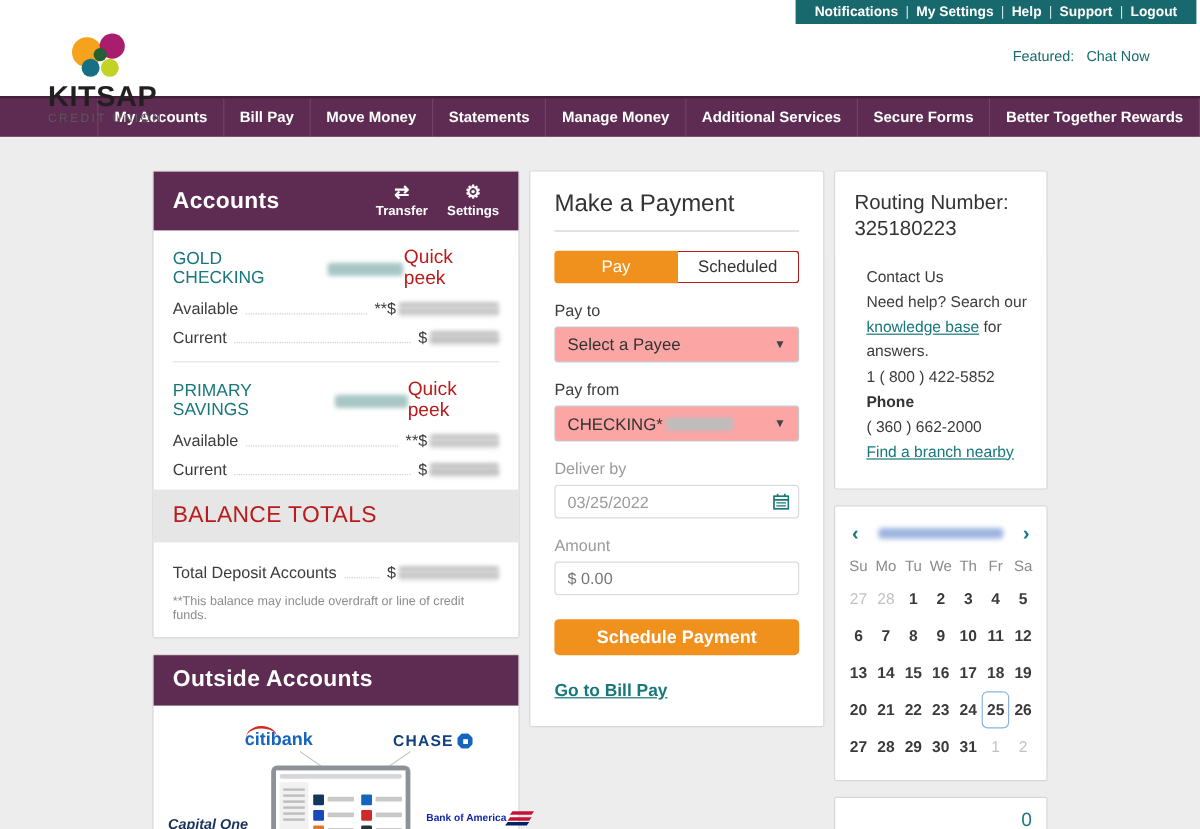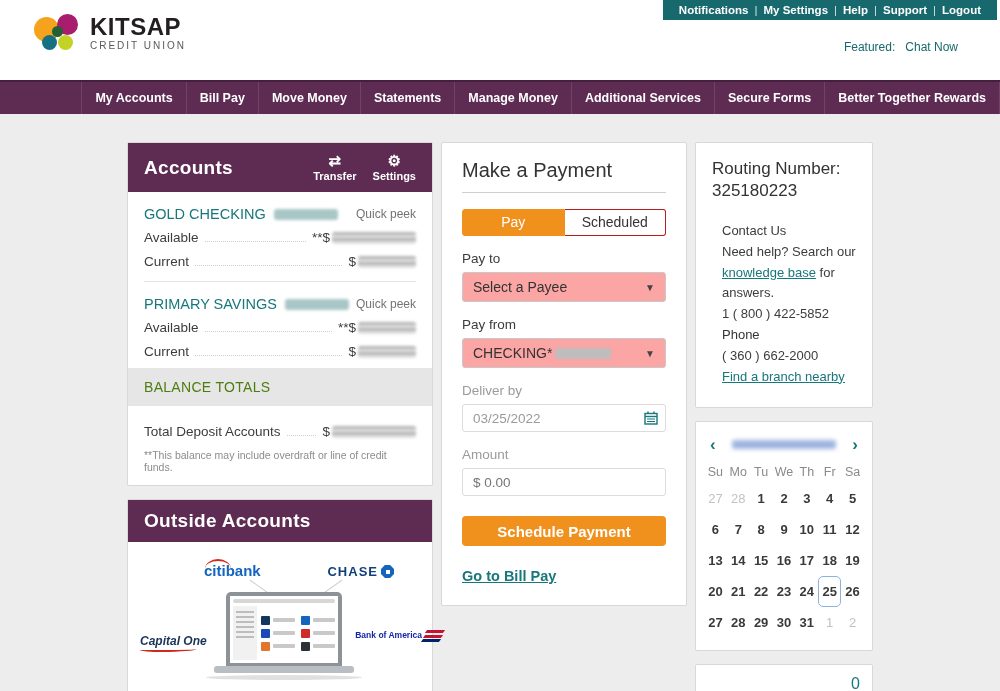--- a/index.html
+++ b/index.html
@@ -4,21 +4,21 @@
 <style>
   * { margin:0; padding:0; box-sizing:border-box; }
   body { width:1000px; height:691px; overflow:hidden; font-family:"Liberation Sans", sans-serif; background:#ededed; }
   .page { width:1000px; height:691px; overflow:hidden; position:relative; background:#ededed; }
 
   
   .site-header { position:relative; height:80px; background:#ffffff; }
   .topbar { position:absolute; top:0; right:3px; background:#17696d; color:#fff; padding:4px 12px; font-size:11.5px; font-weight:bold; }
   .tb-item { color:#fff; text-decoration:none; cursor:pointer; margin:0 4px; }
   .tb-sep { color:#cfe2e2; margin:0 2px; font-weight:normal; }
-  .brand { position:absolute; left:34px; top:11px; display:flex; align-items:center; }
+  .brand { position:absolute; left:34px; top:25px; display:flex; align-items:center;flex-direction:column; }
   .logo-circles { position:relative; width:50px; height:44px; }
   .lc { position:absolute; border-radius:50%; }
   .lc-orange { width:25px; height:25px; background:#f5a21d; left:0; top:6px; }
   .lc-magenta { width:21px; height:21px; background:#a81d6e; left:23px; top:3px; }
   .lc-green { width:11px; height:11px; background:#236033; left:18px; top:15px; }
   .lc-teal { width:15px; height:15px; background:#157083; left:8px; top:24px; }
   .lc-lime { width:15px; height:15px; background:#c2d326; left:24px; top:24px; }
   .brand-text { margin-left:6px; }
   .brand-name { font-size:24px; font-weight:800; color:#231f20; letter-spacing:0.5px; line-height:24px; }
   .brand-sub { font-size:10px; color:#58595b; letter-spacing:2px; margin-top:1px; }
@@ -41,30 +41,30 @@
   .panel-head { background:#5e2b52; color:#fff; padding:10px 16px; display:flex; align-items:center; justify-content:space-between; }
   .panel-head h2 { font-size:19px; font-weight:bold; letter-spacing:0.3px; }
 
   
   .head-actions { display:flex; gap:16px; }
   .head-action { background:none; border:none; color:#fff; font-family:inherit; font-size:11px; font-weight:bold; text-align:center; cursor:pointer; }
   .head-action .ic { display:block; font-size:15px; line-height:15px; margin:0 auto 2px; }
   .accounts-body { padding:14px 16px 12px; }
   .acct-head { display:flex; align-items:center; margin-bottom:8px; }
   .acct-name { color:#17777b; font-size:14.5px; cursor:pointer; }
-  .quick-peek { margin-left:auto; color:#737373; font-size:12px; cursor:pointer; text-decoration:none; }
+  .quick-peek { margin-left:auto; color:#b91c1c; font-size:16px; cursor:pointer; text-decoration:none; }
   .acct-row { display:flex; align-items:flex-end; margin-bottom:9px; font-size:13.5px; color:#3c3c3c; }
   .leader { flex:1; border-bottom:1px dotted #cfcfcf; margin:0 6px 3px; }
   .row-value { white-space:nowrap; }
   .acct-divider { border-top:1px solid #e3e3e3; margin:12px 0 14px; }
   .redact { display:inline-block; vertical-align:middle; border-radius:3px; filter:blur(1.6px); }
   .redact-acctnum { width:64px; height:11px; background:#a9c6c6; margin-left:8px; }
   .redact-amount { width:84px; height:12px; background:repeating-linear-gradient(180deg,#b5b5b5 0 3px,#e0e0e0 3px 6px); margin-left:2px; }
   .redact-amount.sm { width:58px; }
-  .balance-band { background:#e6e6e6; margin:2px -16px 0; padding:11px 16px; font-size:14px; color:#4d7c0f; letter-spacing:0.3px; }
+  .balance-band { background:#e6e6e6; margin:2px -16px 0; padding:11px 16px; font-size:19px; color:#b91c1c; letter-spacing:0.3px; }
   .total-row { display:flex; align-items:flex-end; margin:18px 0 10px; font-size:13.5px; color:#3c3c3c; }
   .footnote { font-size:10.5px; color:#8c8c8c; margin-top:10px; }
 
   
   .outside-body { padding:14px 10px 16px; }
   .illustration { position:relative; height:158px; }
   .il-label { position:absolute; font-weight:bold; cursor:default; }
   .il-citibank { left:66px; top:6px; font-size:15px; color:#1565c0; }
   .il-citibank .arc { position:absolute; left:1px; top:-3px; width:26px; height:10px; border-top:2.5px solid #d9261c; border-radius:50%/100% 100% 0 0; }
   .il-chase { right:28px; top:8px; font-size:13px; color:#11407c; letter-spacing:1px; display:flex; align-items:center; gap:3px; }
@@ -122,21 +122,21 @@
   .submit-btn { width:100%; height:30px; margin-top:20px; background:#f0911e; border:none; border-radius:4px; color:#fff; font-size:15px; font-weight:bold; font-family:inherit; cursor:pointer; }
   .billpay-link { display:inline-block; margin-top:22px; color:#17777b; font-size:14.5px; font-weight:bold; text-decoration:underline; cursor:pointer; }
 
   
   .routing-info { padding:16px 16px 20px; }
   .ri-label { font-size:17px; color:#333; }
   .ri-value { font-size:17px; color:#333; margin-top:2px; }
   .contact { margin:20px 0 0 10px; font-size:13px; color:#3c3c3c; line-height:1.6; }
   .contact a { color:#17777b; text-decoration:underline; cursor:pointer; }
   .c-toll { color:#777; font-weight:bold; }
-  .c-phone { color:#333; font-weight:normal; }
+  .c-phone { color:#333; font-weight:bold; }
 
   
   .calendar { padding:10px 8px 12px; }
   .cal-header { display:flex; align-items:center; padding:4px 6px 2px; }
   .cal-chev { color:#17777b; font-size:17px; font-weight:bold; cursor:pointer; line-height:1; background:none; border:none; font-family:inherit; }
   .redact-month { flex:none; width:104px; height:9px; background:#9db4e0; margin:0 auto; filter:blur(2px); border-radius:3px; }
   .cal-weekdays, .cal-grid { display:grid; grid-template-columns:repeat(7,1fr); text-align:center; }
   .cal-weekdays { margin-top:10px; }
   .cal-wd { font-size:12.5px; color:#8a8a8a; }
   .cal-grid { margin-top:4px; }

